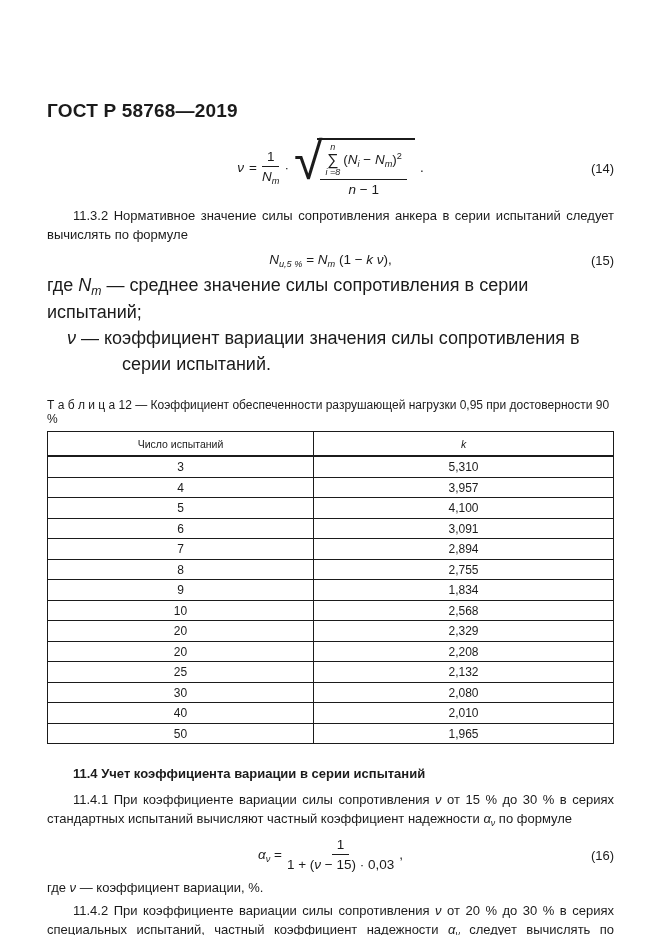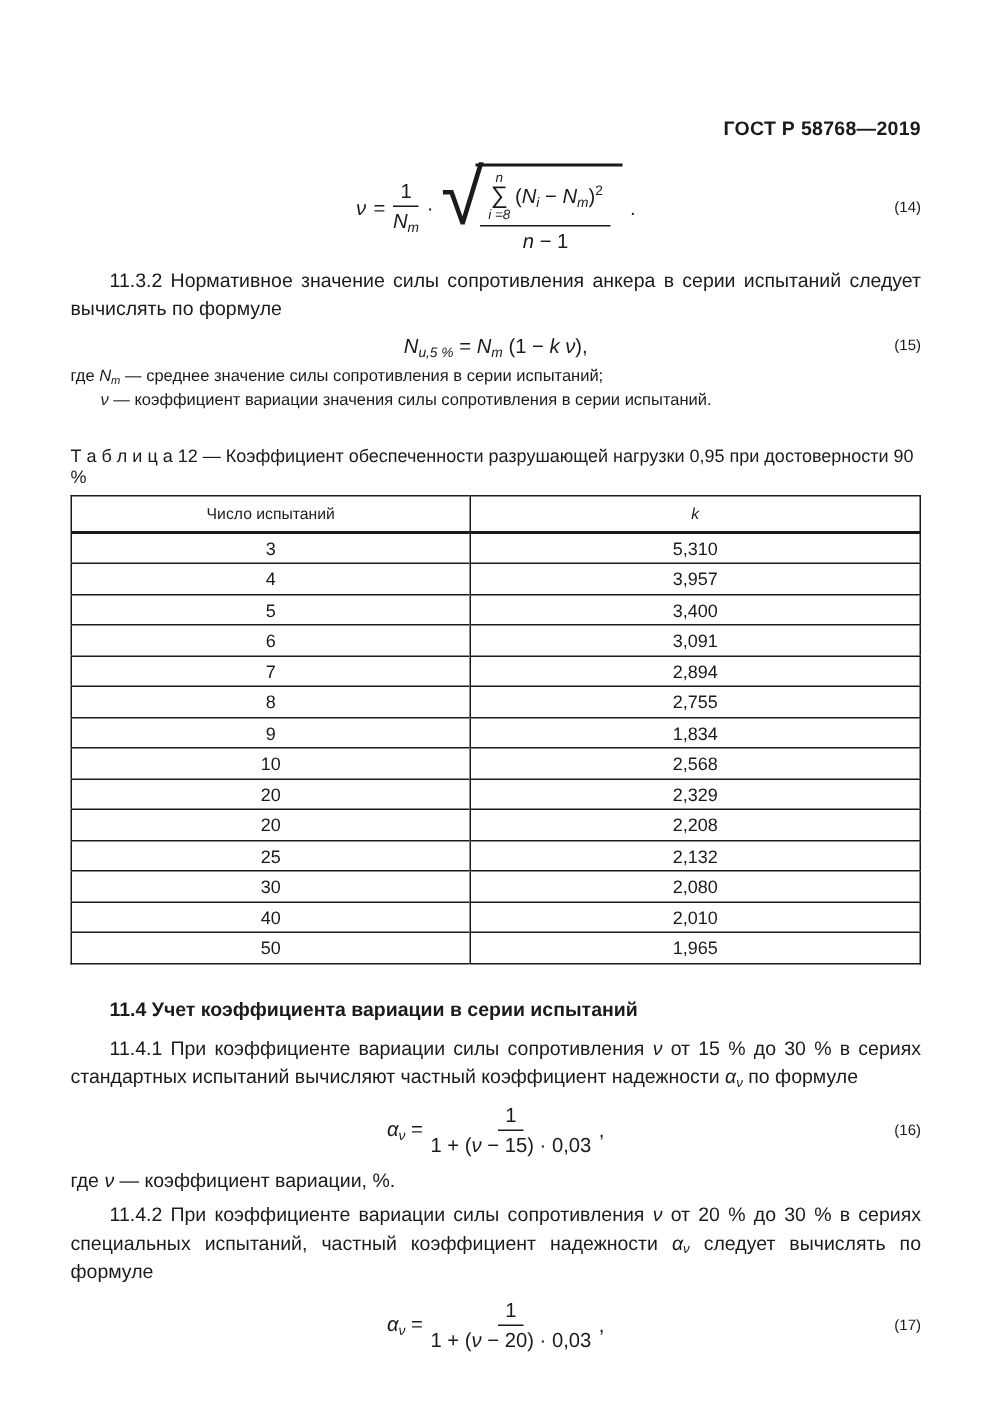--- a/index.html
+++ b/index.html
@@ -3,26 +3,26 @@
 <meta charset="utf-8">
 <style>
   html, body { margin:0; padding:0; }
   body {
     width:661px; height:935px; background:#ffffff; overflow:hidden;
     font-family:"Liberation Sans", sans-serif; color:#1b1b1b;
   }
   .page { position:relative; width:661px; height:935px; background:#fff; }
   .content { position:absolute; left:47px; top:0; width:567px; }
 
-  .doc-header { margin-top:78px; text-align:right; font-size:13px; font-weight:bold; letter-spacing:.2px; }
+  .doc-header { margin-top:100px; font-size:19px; font-weight:bold; letter-spacing:.2px; }
 
   
   .f-wrap { position:relative; }
   .f-row { display:flex; align-items:center; justify-content:center; gap:5px; font-size:13.5px; }
-  .f-num { position:absolute; right:0; top:50%; transform:translateY(-50%); font-size:10px; }
+  .f-num { position:absolute; right:0; top:50%; transform:translateY(-50%); font-size:13px; }
   .frac { display:inline-flex; flex-direction:column; align-items:center; }
   .fnumer { padding:0 5px 2px; border-bottom:1px solid #1b1b1b; text-align:center; }
   .fdenom { padding-top:2px; text-align:center; }
   .fnumer-row { display:flex; align-items:center; gap:3px; }
   .sqrt { display:inline-flex; align-items:flex-start; }
   .sqrt-glyph { font-size:52px; line-height:46px; font-weight:300; margin-right:-5px; }
   .radicand { border-top:2px solid #1b1b1b; padding:3px 8px 0 3px; display:flex; align-items:center; }
   .bigsum { display:inline-flex; flex-direction:column; align-items:center; line-height:1; }
   .bs-top { font-size:9px; font-style:italic; }
   .bs-sigma { font-size:16px; line-height:1; }
@@ -31,21 +31,21 @@
   .tk-i { font-style:italic; }
   .tk-sub { font-size:.68em; vertical-align:-0.3em; }
   .tk-sup { font-size:.68em; vertical-align:0.55em; }
 
   .para { font-size:13px; line-height:1.45; text-align:justify; text-indent:26px; }
   .m-f14 { margin:16px 0 6px; }
   .m-f15 { margin:7px 0 5px; }
   .m-f16 { margin:8px 0 7px; }
   .m-p1132 { margin-top:10px; }
 
-  .defs { font-size:11px; line-height:1.42; }
+  .defs { font-size:18px; line-height:1.42; }
   .def-line { }
   .def-hang { padding-left:75px; text-indent:-55px; }
 
   .caption { margin-top:21px; margin-bottom:5px; font-size:12px; }
 
   table.coef { width:100%; border-collapse:collapse; border:1.5px solid #1b1b1b; text-align:center; }
   table.coef th {
     font-weight:normal; font-size:10.5px; padding:6px 2px 5px;
     border-bottom:2.5px solid #1b1b1b;
   }
@@ -128,21 +128,21 @@
           <tr>
             <td>3</td>
             <td>5,310</td>
           </tr>
           <tr>
             <td>4</td>
             <td>3,957</td>
           </tr>
           <tr>
             <td>5</td>
-            <td>3,400</td>
+            <td>4,100</td>
           </tr>
           <tr>
             <td>6</td>
             <td>3,091</td>
           </tr>
           <tr>
             <td>7</td>
             <td>2,894</td>
           </tr>
           <tr>

